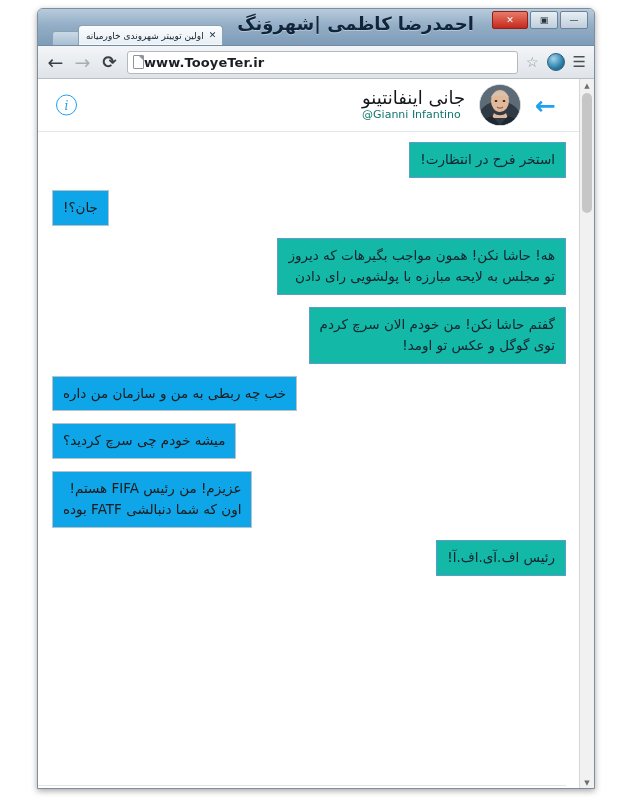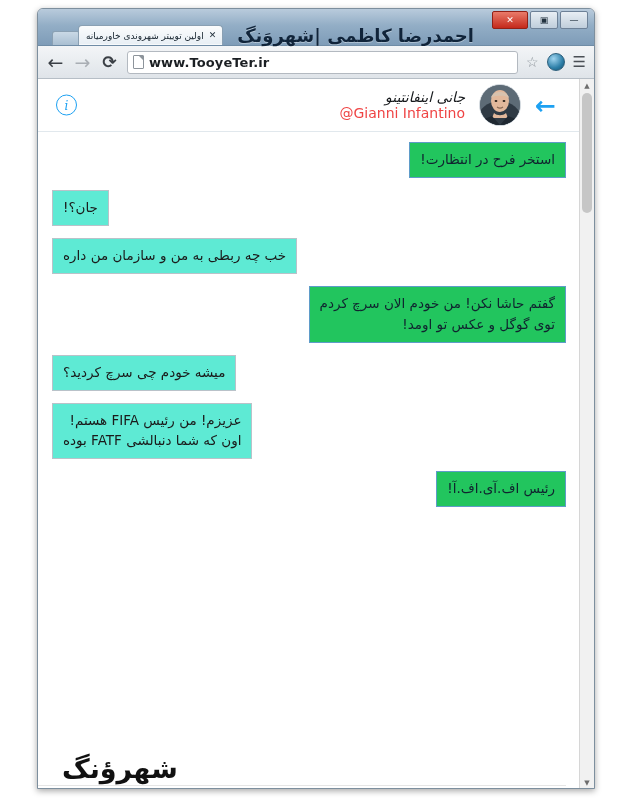--- a/index.html
+++ b/index.html
@@ -32,21 +32,21 @@
 
   
   #title-bar{
     position:relative;
     height:36px;
     background:linear-gradient(180deg,#b9cbdc 0%,#93aec6 45%,#7e9cb8 100%);
     border-bottom:1px solid #6f8ca6;
   }
   #window-title{
     position:absolute;
-    right:120px;top:16px;
+    right:120px;top:4px;
     font-size:18px;font-weight:bold;
     color:#10243a;
     white-space:nowrap;
     direction:rtl;
     text-shadow:0 1px 0 rgba(255,255,255,.35);
   }
   #window-controls{
     position:absolute;right:6px;top:2px;
     display:flex;gap:2px;
   }
@@ -120,21 +120,20 @@
   .nav-icon.forward{color:#a9aeb4;}
   .nav-icon.reload{font-size:17px;font-weight:bold;}
   #url-bar{
     flex:1;
     height:21px;
     background:#ffffff;
     border:1px solid #b3b9c0;
     border-radius:3px;
     display:flex;align-items:center;
     padding:0 5px;
-    gap:5px;
     direction:ltr;
   }
   #page-icon{
     width:9px;height:12px;
     border:1px solid #8d949b;
     border-radius:1px;
     background:#fff;
     position:relative;flex:none;
   }
   #page-icon:after{
@@ -208,24 +207,24 @@
     overflow:hidden;flex:none;
     background:#6d7a85;
     border:1px solid #d7dde2;
     position:relative;
   }
   #profile-names{
     display:flex;flex-direction:column;justify-content:center;
     line-height:1.15;
   }
   #profile-name{
-    font-size:14px;color:#14171a;direction:rtl;font-style:italic;
+    font-size:18px;color:#14171a;direction:rtl;
   }
   #profile-handle{
-    font-size:14px;color:#ef4444;direction:ltr;text-align:right;
+    font-size:11px;color:#0f766e;direction:ltr;text-align:left;
   }
   #info-icon{
     position:absolute;left:18px;top:50%;transform:translateY(-50%);
     width:19px;height:19px;border-radius:50%;
     border:1.5px solid #1da1f2;color:#1da1f2;
     display:flex;align-items:center;justify-content:center;
     font-size:12px;font-style:italic;font-family:"DejaVu Serif",serif;
   }
 
   
@@ -240,27 +239,27 @@
   .bubble{
     max-width:78%;
     padding:6px 10px 7px 10px;
     font-size:13.5px;
     line-height:1.55;
     direction:rtl;
     white-space:pre-line;
     text-align:right;
   }
   .bubble.out{
-    background:#22c55e;
+    background:#14b8a6;
     color:#10232f;
     border:1px solid #5f9cc9;
     text-align:right;
   }
   .bubble.in{
-    background:#5eead4;
+    background:#0ea5e9;
     color:#1a1a1a;
     border:1px solid #b9c2c9;
   }
 
   
   #watermark{
     position:absolute;
     left:24px;bottom:6px;
     font-size:27px;font-weight:bold;
     color:#111;
@@ -344,40 +343,43 @@
           <span id="info-icon">i</span>
         </div>
 
         <div id="conversation">
             <div class="msg-row out">
               <div class="bubble out">استخر فرح در انتظارت!</div>
             </div>
             <div class="msg-row in">
               <div class="bubble in">جان؟!</div>
             </div>
-            <div class="msg-row in">
-              <div class="bubble in">خب چه ربطی به من و سازمان من داره</div>
+            <div class="msg-row out">
+              <div class="bubble out">هه! حاشا نکن! همون مواجب بگیرهات که دیروز
+تو مجلس به لایحه مبارزه با پولشویی رای دادن</div>
             </div>
             <div class="msg-row out">
               <div class="bubble out">گفتم حاشا نکن! من خودم الان سرچ کردم
 توی گوگل و عکس تو اومد!</div>
             </div>
             <div class="msg-row in">
+              <div class="bubble in">خب چه ربطی به من و سازمان من داره</div>
+            </div>
+            <div class="msg-row in">
               <div class="bubble in">میشه خودم چی سرچ کردید؟</div>
             </div>
             <div class="msg-row in">
               <div class="bubble in">عزیزم! من رئیس FIFA هستم!
 اون که شما دنبالشی FATF بوده</div>
             </div>
             <div class="msg-row out">
               <div class="bubble out">رئیس اف.آی.اف.آ!</div>
             </div>
           </div>
 
-        <div id="watermark">شهرؤنگ</div>
         <div id="bottom-rule"></div>
       </div>
 
       <div id="scrollbar">
         <div class="sb-arrow" id="sb-arrow-up">▲</div>
         <div id="sb-thumb"></div>
         <div class="sb-arrow" id="sb-arrow-down">▼</div>
       </div>
 
     </div>

